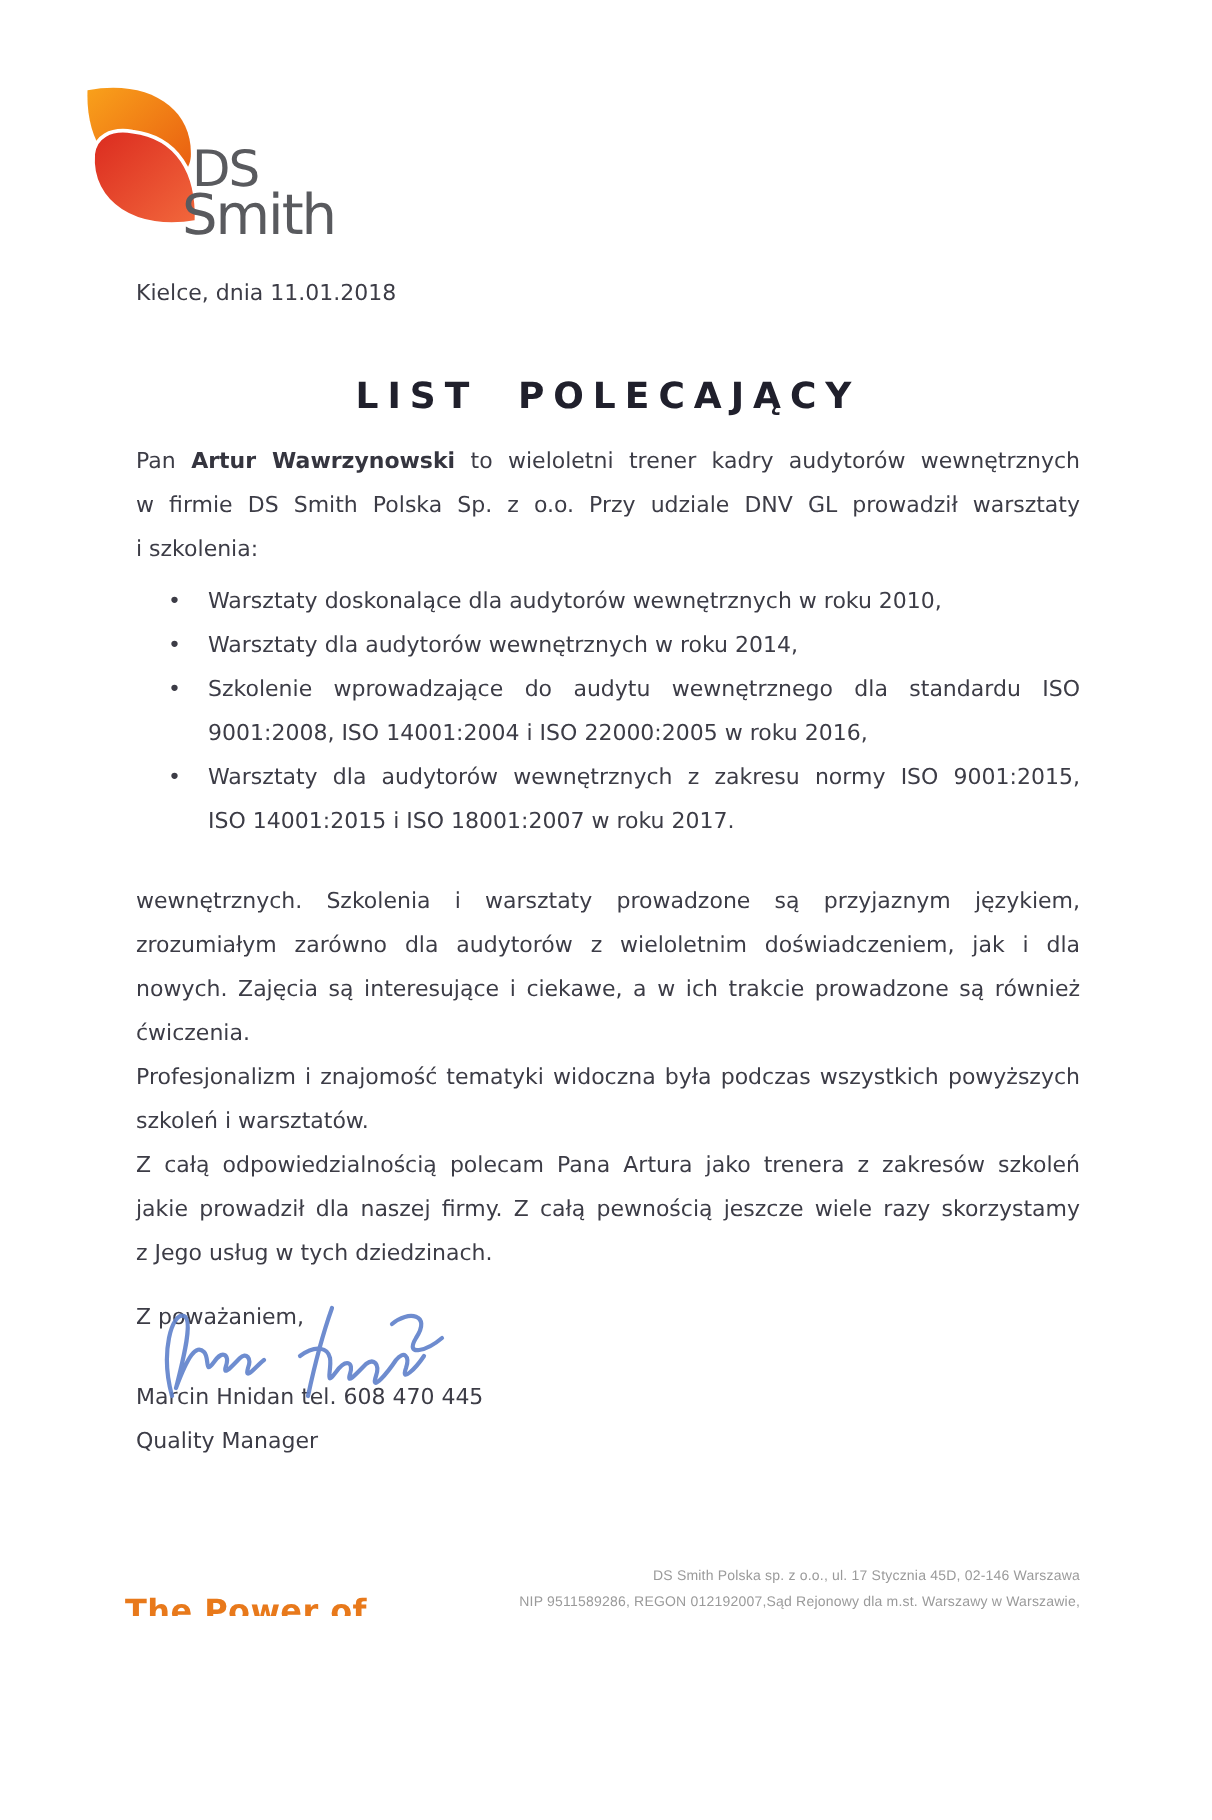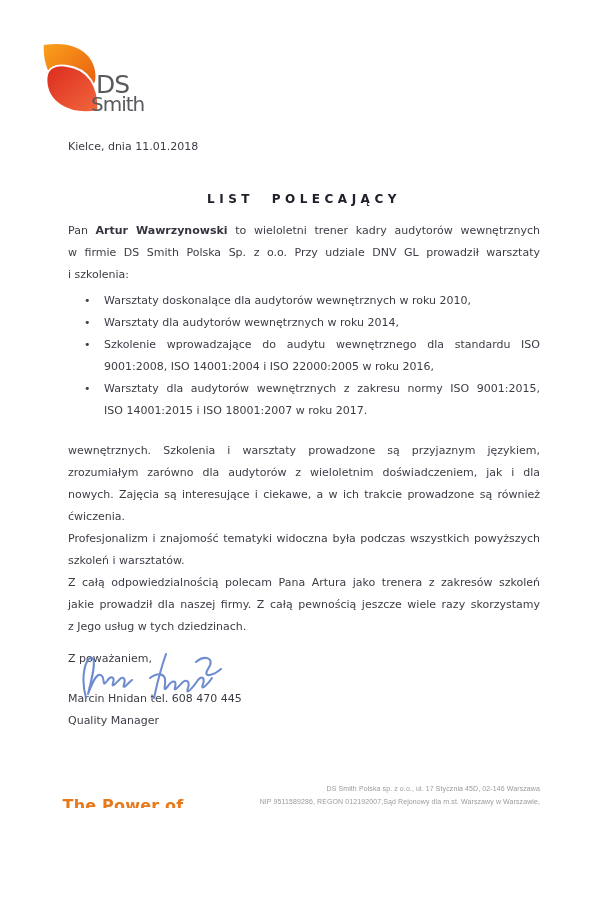--- a/index.html
+++ b/index.html
@@ -14,31 +14,31 @@
   }
   
   .logo{position:absolute;left:40px;top:40px;width:170px;height:80px;}
   .logo-icon{position:absolute;left:0;top:0;}
   .logo-ds{
     position:absolute;left:56px;top:32px;
     font-size:25px;line-height:1;color:#595a5e;letter-spacing:-1px;
   }
   .logo-smith{
     position:absolute;left:51px;top:54px;
-    font-size:20px;line-height:1;color:#595a5e;letter-spacing:-1px;
+    font-size:28px;line-height:1;color:#595a5e;letter-spacing:-1px;
   }
   
   .content{
     position:absolute;left:68px;top:136px;width:472px;
     font-size:11px;line-height:22px;
   }
   .date-line{margin:0;}
   .title{
     margin:30px 0 0 0;
-    font-size:12px;font-weight:bold;color:#20202c;
+    font-size:18px;font-weight:bold;color:#20202c;
     letter-spacing:4.5px;word-spacing:9px;
     text-align:center;line-height:22px;
   }
   .para{margin:0;}
   .m-top10{margin-top:10px;}
   .m-top18{margin-top:18px;}
   .jl{text-align:justify;text-align-last:justify;white-space:normal;}
   .pl{text-align:left;}
   b{font-weight:bold;color:#35353f;}
   

